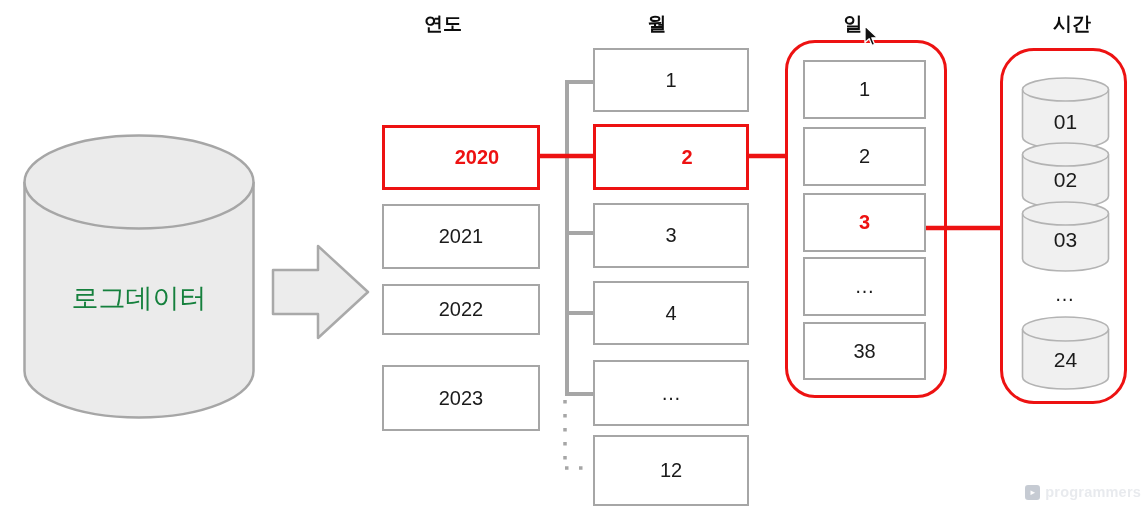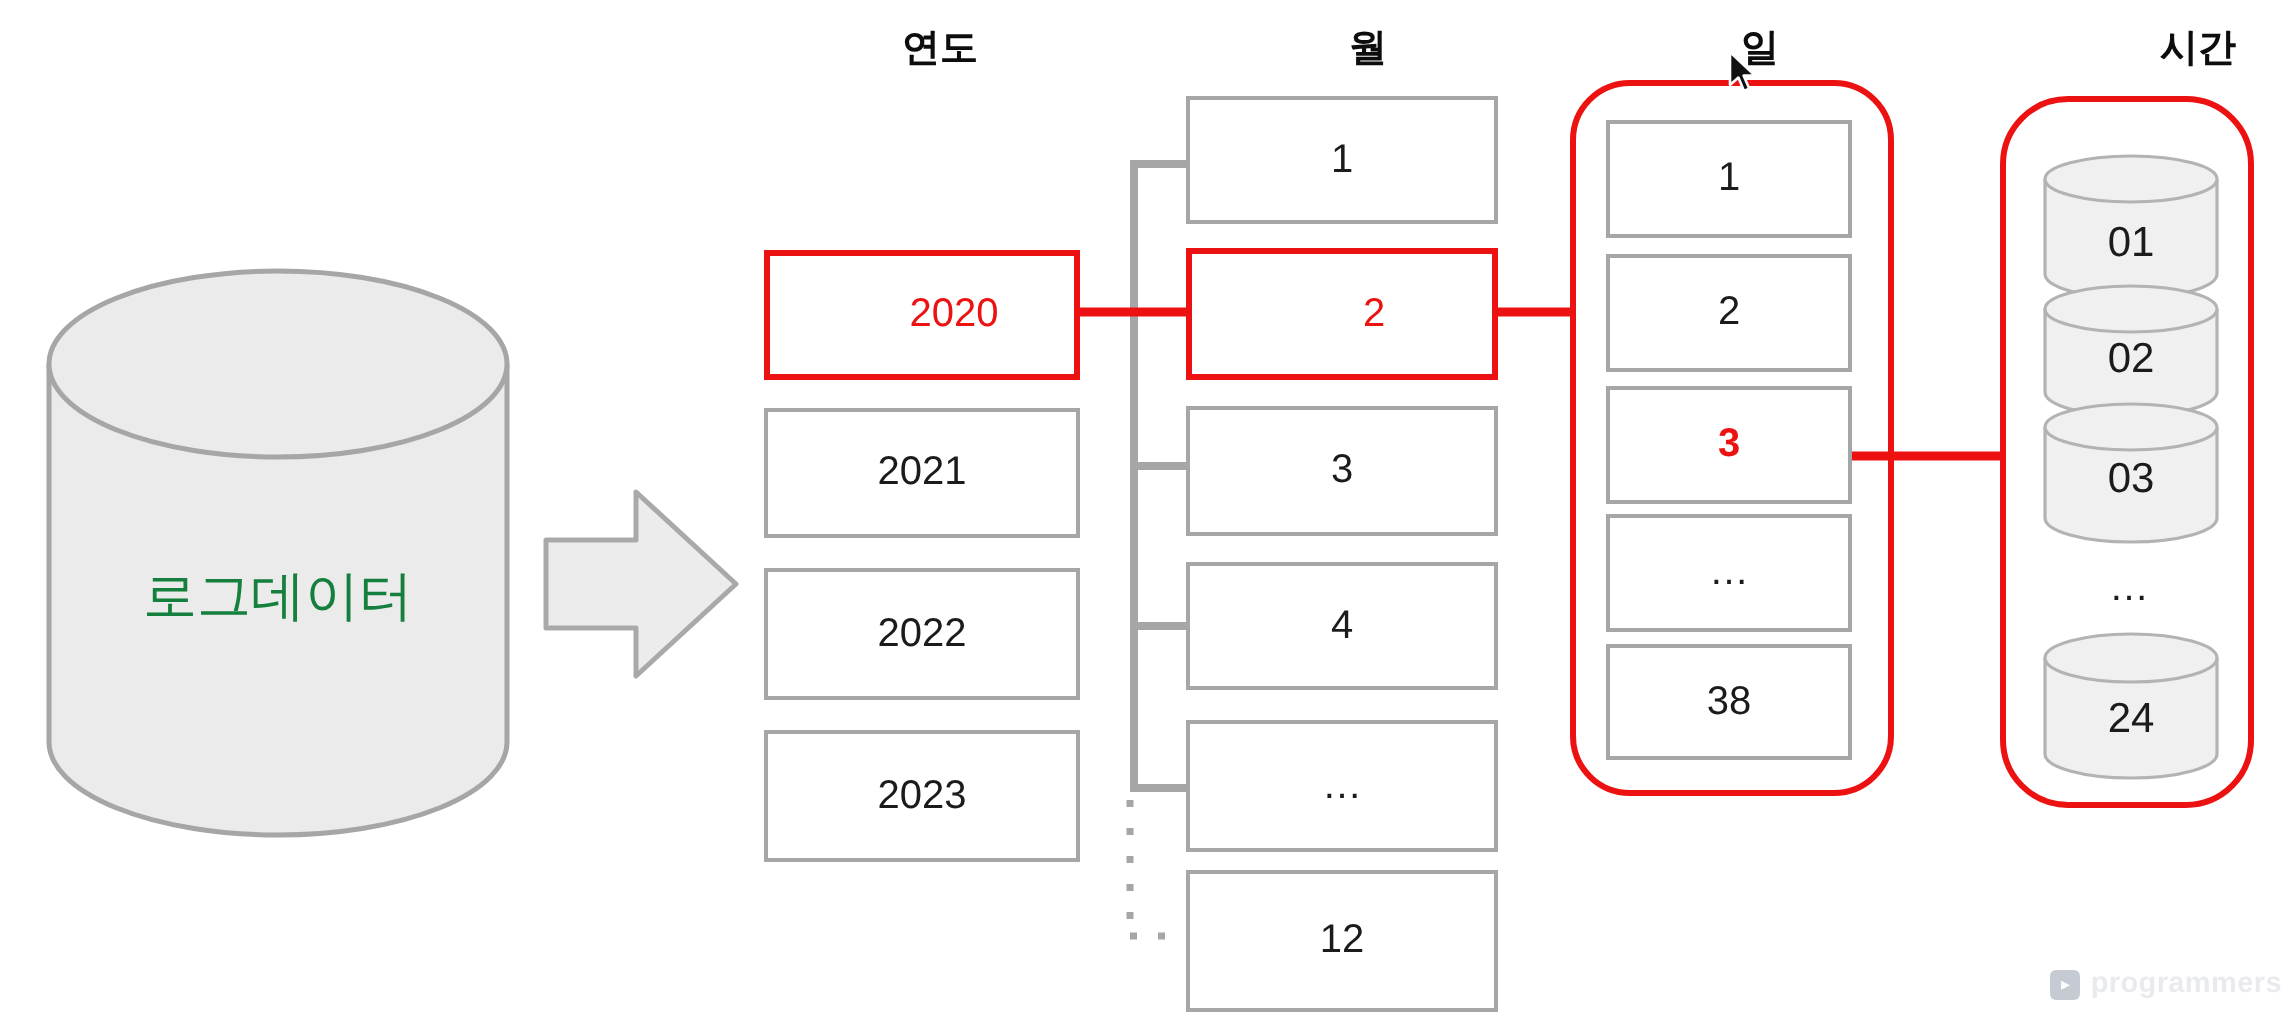--- a/index.html
+++ b/index.html
@@ -4,28 +4,28 @@
 <style>
   html,body{margin:0;padding:0;background:#fff;}
   .canvas{
     position:relative;width:1147px;height:509px;background:#ffffff;overflow:hidden;
     font-family:"Liberation Sans","DejaVu Sans",sans-serif;
   }
   .layer{position:absolute;left:0;top:0;z-index:1;}
   .shape{position:absolute;z-index:2;}
   .col-header{
     position:absolute;top:11px;transform:translateX(-50%);
-    font-weight:700;font-size:19px;color:#0d0d0d;z-index:3;white-space:nowrap;margin-left:27px;
+    font-weight:700;font-size:19px;color:#0d0d0d;z-index:3;white-space:nowrap;
   }
   .box{
     position:absolute;box-sizing:border-box;background:#fff;
     border:2px solid #a6a6a6;display:flex;align-items:center;justify-content:center;
     font-size:20px;color:#1b1b1b;z-index:3;
   }
-  .box.hl{border:3px solid #ed1212;color:#ed1212;font-weight:400;padding-left:32px;}
+  .box.hl{border:3px solid #ed1212;color:#ed1212;font-weight:700;padding-left:32px;}
   .box.hl-text{color:#ed1212;font-weight:700;}
   .year{left:382px;width:158px;height:65px;}
   .month{left:593px;width:156px;height:64px;}
   .day{left:803px;width:123px;height:59px;}
   .group{
     position:absolute;box-sizing:border-box;border:3px solid #ed1212;
     background:transparent;z-index:2;
   }
   .day-group{left:785px;top:40px;width:162px;height:358px;border-radius:30px;}
   .hour-group{left:1000px;top:48px;width:127px;height:356px;border-radius:34px;}
@@ -76,21 +76,21 @@
     <polygon points="3,28 48,28 48,4 98,50 48,96 48,72 3,72" fill="#ececec" stroke="#a9a9a9" stroke-width="2.5" stroke-linejoin="round"></polygon>
   </svg>
 
   <div class="col-header" style="left:443px;">연도</div>
   <div class="col-header" style="left:657px;">월</div>
   <div class="col-header" style="left:853px;">일</div>
   <div class="col-header" style="left:1072px;">시간</div>
 
   <div class="box year hl" style="top:125px;height:65px;">2020</div>
   <div class="box year" style="top:204px;height:65px;">2021</div>
-  <div class="box year" style="top:284px;height:66px;">2022</div>
+  <div class="box year" style="top:284px;height:51px;">2022</div>
   <div class="box year" style="top:365px;height:66px;">2023</div>
 
   <div class="box month" style="top:48px;height:64px;">1</div>
   <div class="box month hl" style="top:124px;height:66px;">2</div>
   <div class="box month" style="top:203px;height:65px;">3</div>
   <div class="box month" style="top:281px;height:64px;">4</div>
   <div class="box month" style="top:360px;height:66px;">…</div>
   <div class="box month" style="top:435px;height:71px;">12</div>
 
   <div class="group day-group"></div>

